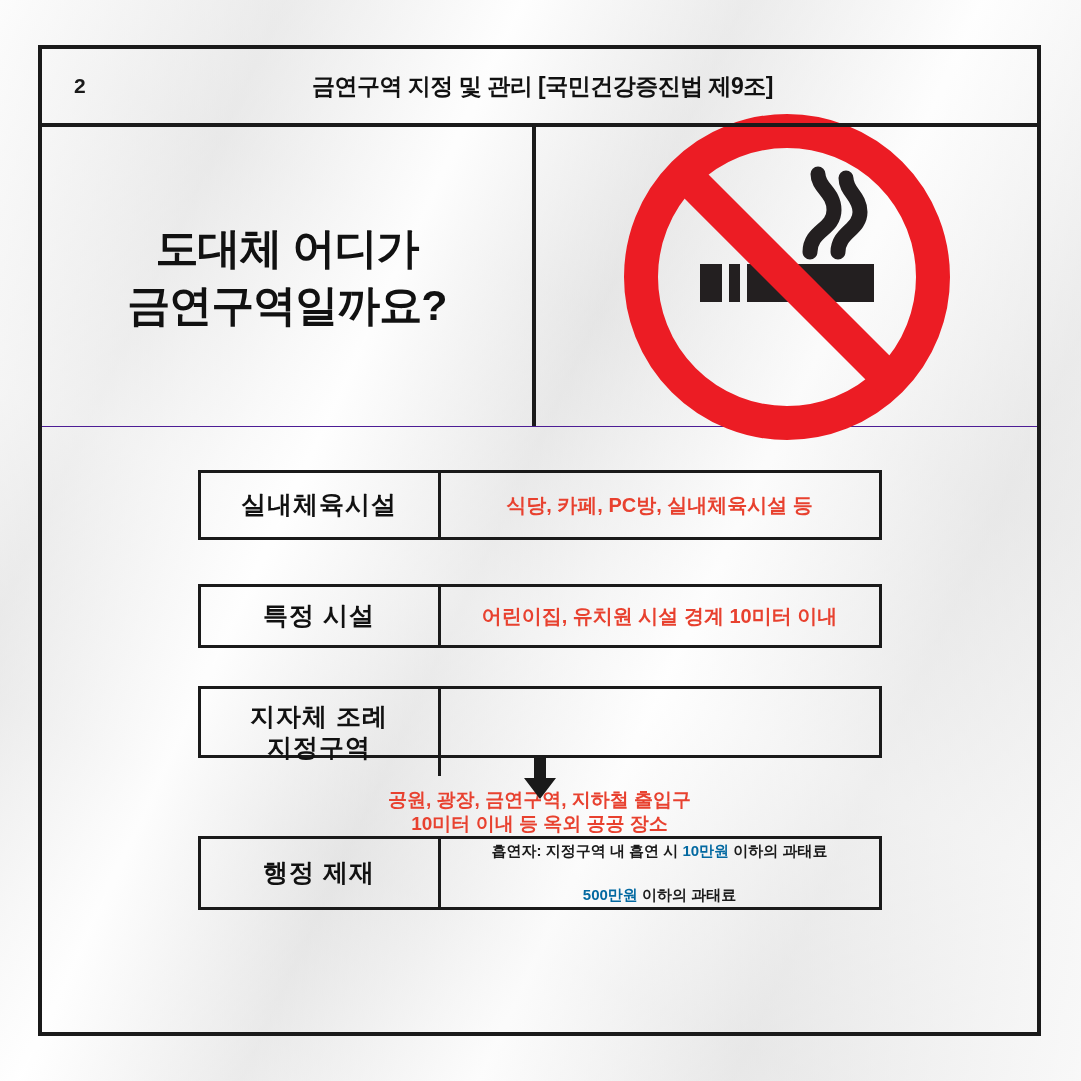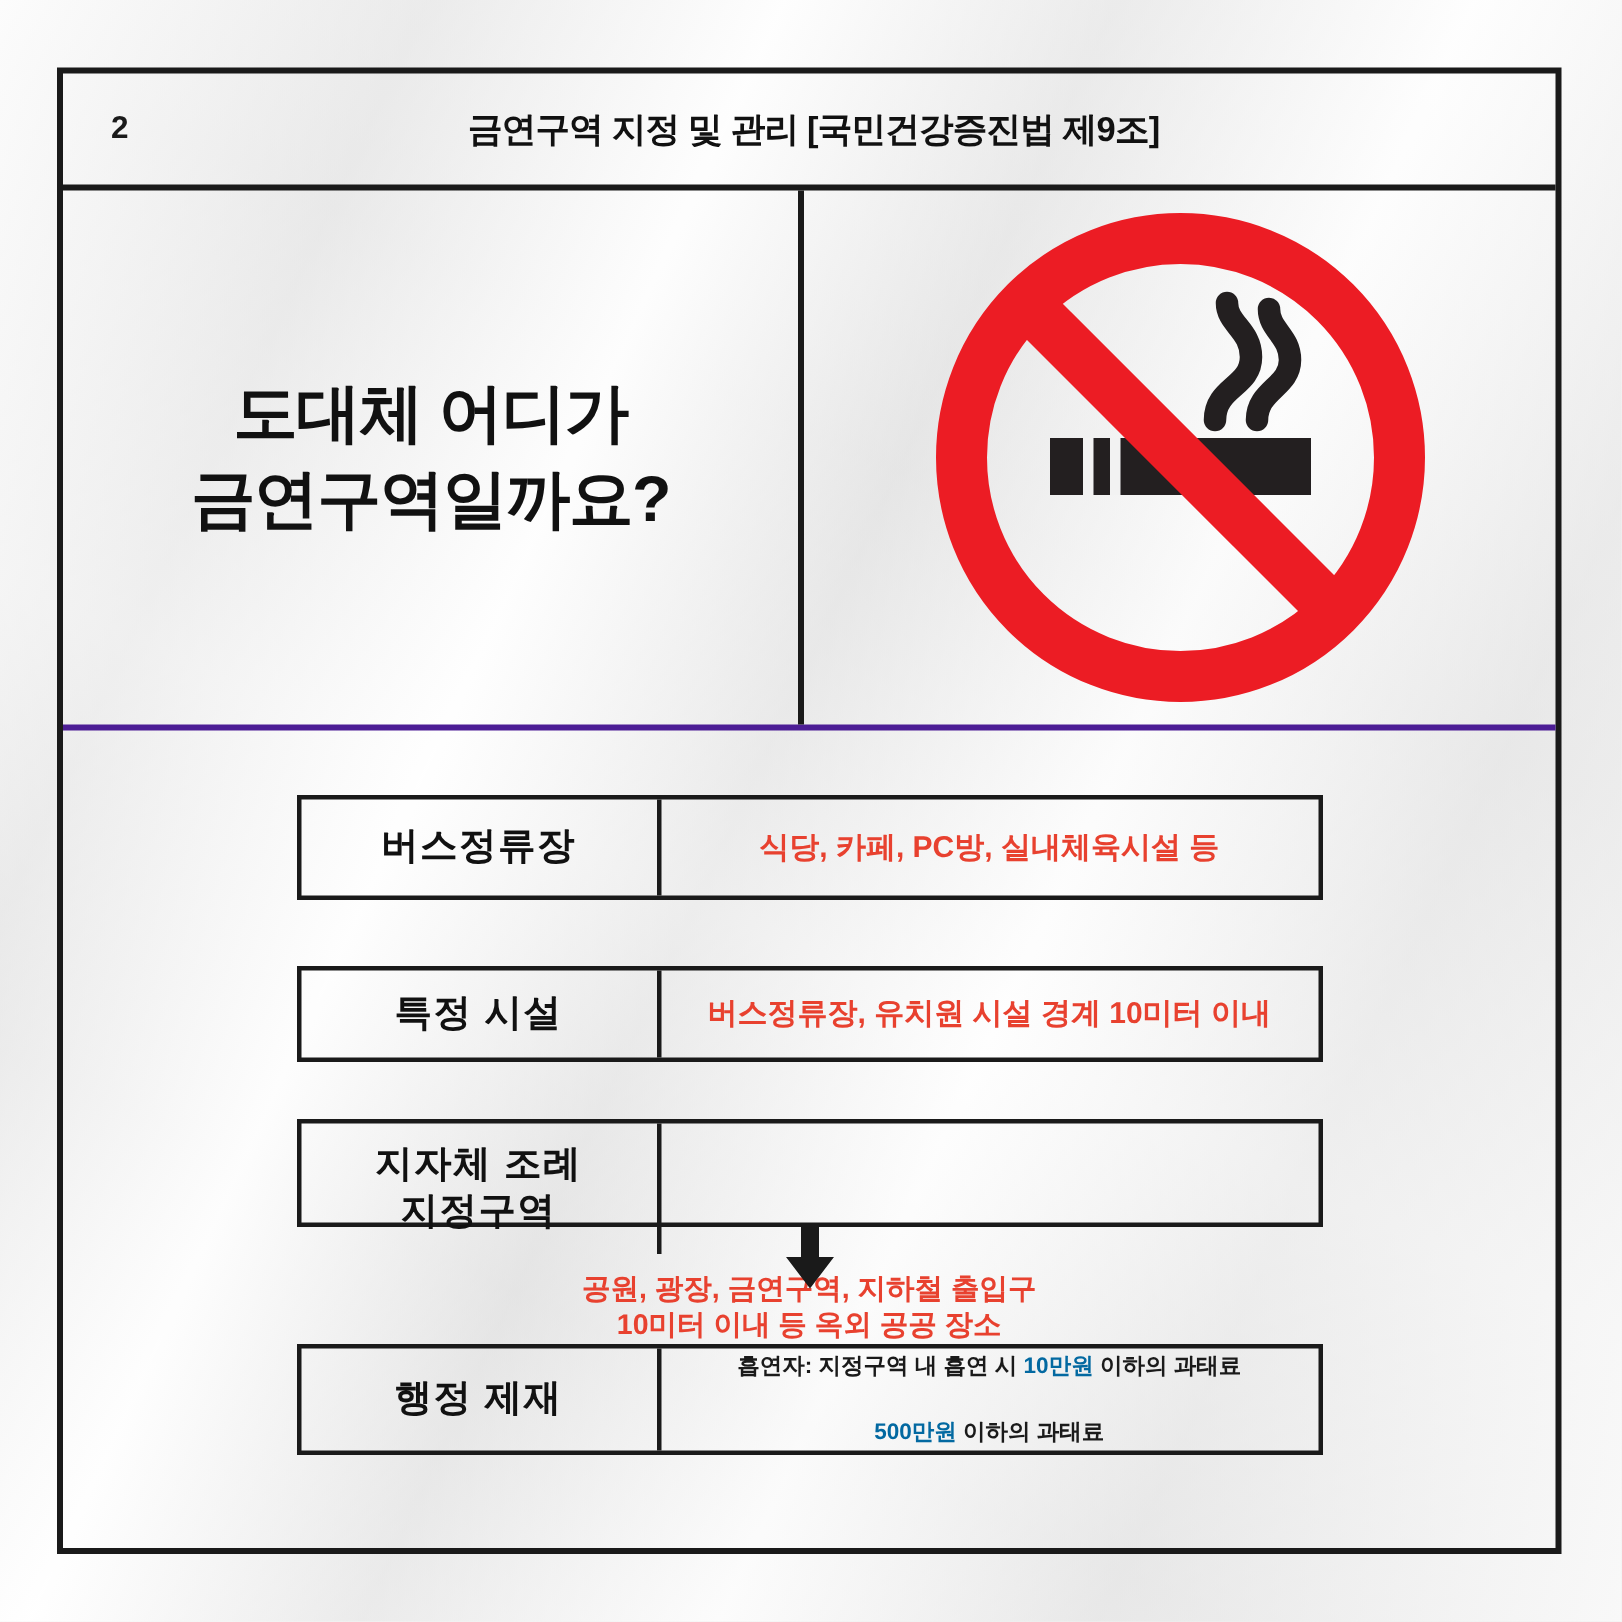--- a/index.html
+++ b/index.html
@@ -58,22 +58,22 @@
     font-size: 23px;
     font-weight: bold;
     color: #111;
     letter-spacing: -0.5px;
     padding-left: 6px;
     box-sizing: border-box;
   }
   
   .hero {
     display: flex;
-    height: 360px;
-    border-bottom: 4px solid #4c1d95;
+    height: 300px;
+    border-bottom: 1px solid #4c1d95;
     box-sizing: border-box;
   }
   .hero-left {
     width: 494px;
     border-right: 4px solid #1a1a1a;
     box-sizing: border-box;
     display: flex;
     align-items: center;
     justify-content: center;
   }
@@ -195,27 +195,27 @@
           <path d="M216 140 C216 120, 238 118, 238 100 C238 84, 224 80, 224 66" fill="none" stroke="#231f20" stroke-width="15" stroke-linecap="round"></path>
         </g>
         <line x1="61" y1="61" x2="269" y2="269" stroke="#ec1c24" stroke-width="34" stroke-linecap="butt"></line>
       </svg>
     </div>
   </div>
 
   <div class="body-area">
 
     <div class="row row-1">
-      <div class="row-label">버스정류장</div>
+      <div class="row-label">실내체육시설</div>
       <div class="row-value">식당, 카페, PC방, 실내체육시설  등</div>
     </div>
 
     <div class="row row-2">
       <div class="row-label">특정 시설</div>
-      <div class="row-value">버스정류장, 유치원 시설 경계 10미터 이내</div>
+      <div class="row-value">어린이집, 유치원 시설 경계 10미터 이내</div>
     </div>
 
     <div class="row row-3">
       <div class="row-label">지자체 조례
 지정구역</div>
       <div class="row-value">공원, 광장, 금연구역, 지하철 출입구
 10미터 이내 등 옥외 공공 장소</div>
     </div>
 
     <div class="arrow-wrap">

